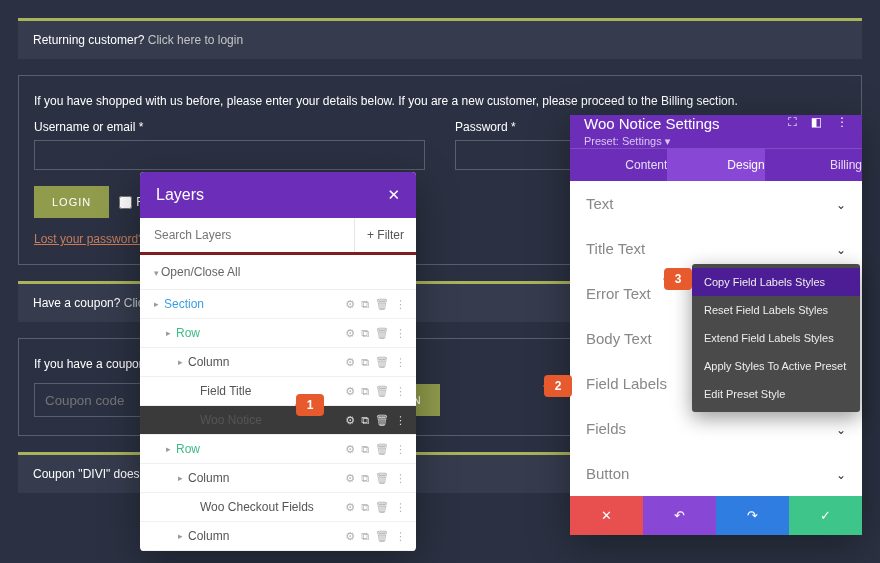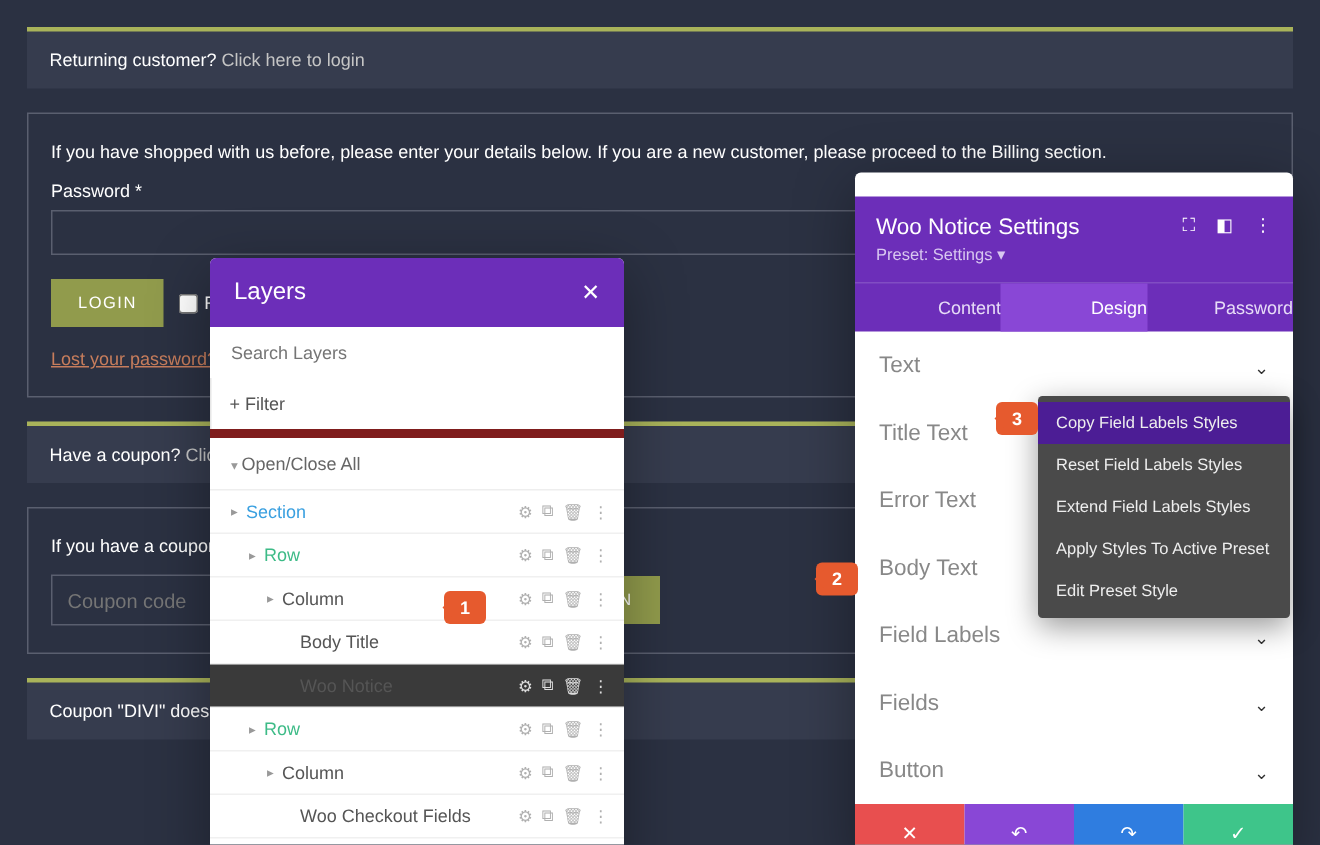--- a/index.html
+++ b/index.html
@@ -54,21 +54,21 @@
   position: absolute; left: 140px; top: 172px; width: 276px;
   background: #fff; border-radius: 4px; box-shadow: 0 10px 40px rgba(0,0,0,.35);
   overflow: hidden;
 }
 .layers-head {
   background: #6c2eb9; color: #fff; padding: 14px 16px; display: flex;
   justify-content: space-between; align-items: center; font-size: 16px; font-weight: 500;
 }
 .layers-head .close { cursor: pointer; font-size: 15px; }
 .layers-search {
-  display: flex; border-bottom: 6px solid #7f1d1d; flex-direction: column;
+  display: flex; border-bottom: 3px solid #7f1d1d;
 }
 .layers-search input {
   flex: 1; border: none; padding: 10px 14px; font-size: 12px; color: #888; outline: none;
 }
 .layers-search .filter {
   padding: 10px 12px; border-left: 1px solid #e6e6e6; font-size: 12px; color: #555; cursor: pointer;
 }
 .layers-toggle { padding: 10px 14px; font-size: 12px; color: #666; cursor: pointer; border-bottom: 1px solid #eee; }
 .layer {
   display: flex; align-items: center; padding: 7px 10px 7px 14px; font-size: 12px;
@@ -88,21 +88,21 @@
 .ind2 { padding-left: 38px; }
 .ind3 { padding-left: 50px; }
 
 
 .settings-panel {
   position: absolute; left: 570px; top: 115px; width: 292px;
   background: #fff; border-radius: 4px; box-shadow: 0 10px 40px rgba(0,0,0,.35);
   overflow: visible;
 }
 .settings-head {
-  background: #6c2eb9; color: #fff; padding: 12px 14px; margin-top: 16px;
+  background: #6c2eb9; color: #fff; padding: 0 14px;
 }
 .settings-head-row { display: flex; justify-content: space-between; align-items: flex-start; }
 .settings-head h3 { font-size: 15px; font-weight: 500; }
 .settings-head .preset { font-size: 11px; color: #d8c7f0; margin-top: 3px; }
 .settings-head .ticons { display: flex; gap: 14px; font-size: 12px; }
 .settings-head .ticons span { cursor: pointer; }
 .settings-tabs { display: flex; background: #6c2eb9; border-top: 1px solid rgba(255,255,255,.15); }
 .settings-tabs .tab {
   flex: 1; text-align: right; padding: 9px 0; font-size: 12px; color: #e7dcf7; cursor: pointer;
 }
@@ -148,20 +148,24 @@
 <body>
 
 <div class="notice-bar">
   <span>Returning customer? </span><a href="#">Click here to login</a>
 </div>
 
 <div class="form-box">
   <div>If you have shopped with us before, please enter your details below. If you are a new customer, please proceed to the Billing section.</div>
   <div class="form-row">
     <div class="form-col">
+      <label>Username or email *</label>
+      <input type="text" style="">
+    </div>
+    <div class="form-col">
       <label>Password *</label>
       <input type="password" style="">
     </div>
   </div>
   <div class="login-row">
     <button class="btn-olive">LOGIN</button>
     <label style="color:#fff;font-size:12px;display:flex;align-items:center;gap:4px;">
       <input type="checkbox" style="">
         <span>Remember me</span>
     </label>
@@ -223,21 +227,21 @@
         <span class="label">Column</span>
         <span class="icons">
           <span>⚙</span>
           <span>⧉</span>
           <span>🗑</span>
           <span>⋮</span>
         </span>
       </div>
       <div class="layer l-mod ind3">
         <span class="caret"></span>
-        <span class="label">Body Title</span>
+        <span class="label">Field Title</span>
         <span class="icons">
           <span>⚙</span>
           <span>⧉</span>
           <span>🗑</span>
           <span>⋮</span>
         </span>
       </div>
       <div class="layer l-mod ind3 active">
         <span class="caret"></span>
         <span class="label">Woo Notice</span>
@@ -301,21 +305,21 @@
       <div class="ticons">
         <span>⛶</span>
         <span>◧</span>
         <span>⋮</span>
       </div>
     </div>
   </div>
   <div class="settings-tabs" id="settings-tabs">
       <div class="tab">Content</div>
       <div class="tab active">Design</div>
-      <div class="tab">Password</div>
+      <div class="tab">Billing</div>
     </div>
   <div id="settings-sections">
       <div class="toggle-section">
         <span>Text</span>
         <span class="chev">⌄</span>
       </div>
       <div class="toggle-section">
         <span>Title Text</span>
         <span class="chev">⌄</span>
       </div>

